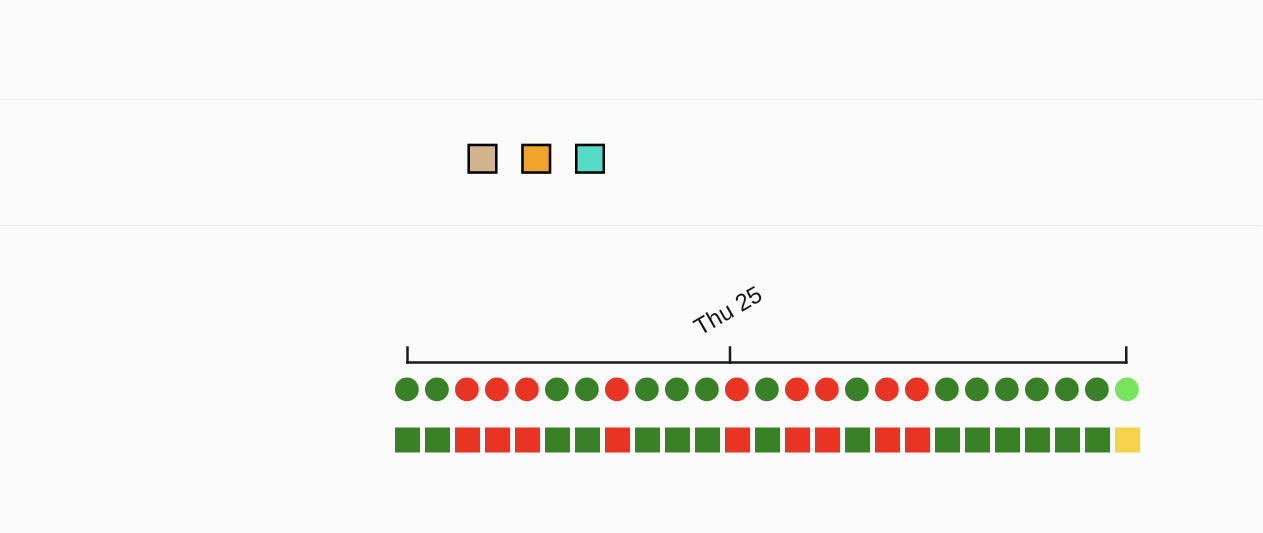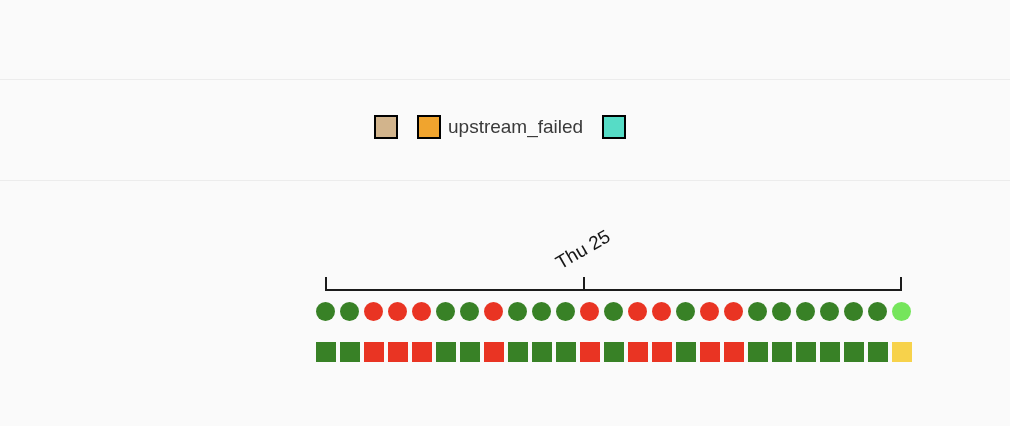--- a/index.html
+++ b/index.html
@@ -73,21 +73,20 @@
 
 <div class="divider d1"></div>
 <div class="divider d2"></div>
 
 <div class="legend-row" id="legend-row">
     <div class="legend-item">
       <span class="legend-swatch" style="background: rgb(210, 180, 140);"></span>
     </div>
     <div class="legend-item">
       <span class="legend-swatch" style="background: rgb(240, 164, 46);"></span>
-      <span class="legend-label">upstream_failed</span>
     </div>
     <div class="legend-item">
       <span class="legend-swatch" style="background: rgb(86, 220, 198);"></span>
     </div>
   </div>
 
 <div>
   <div class="axis-line"></div>
   <div class="axis-tick tick-left"></div>
   <div class="axis-tick tick-middle"></div>

